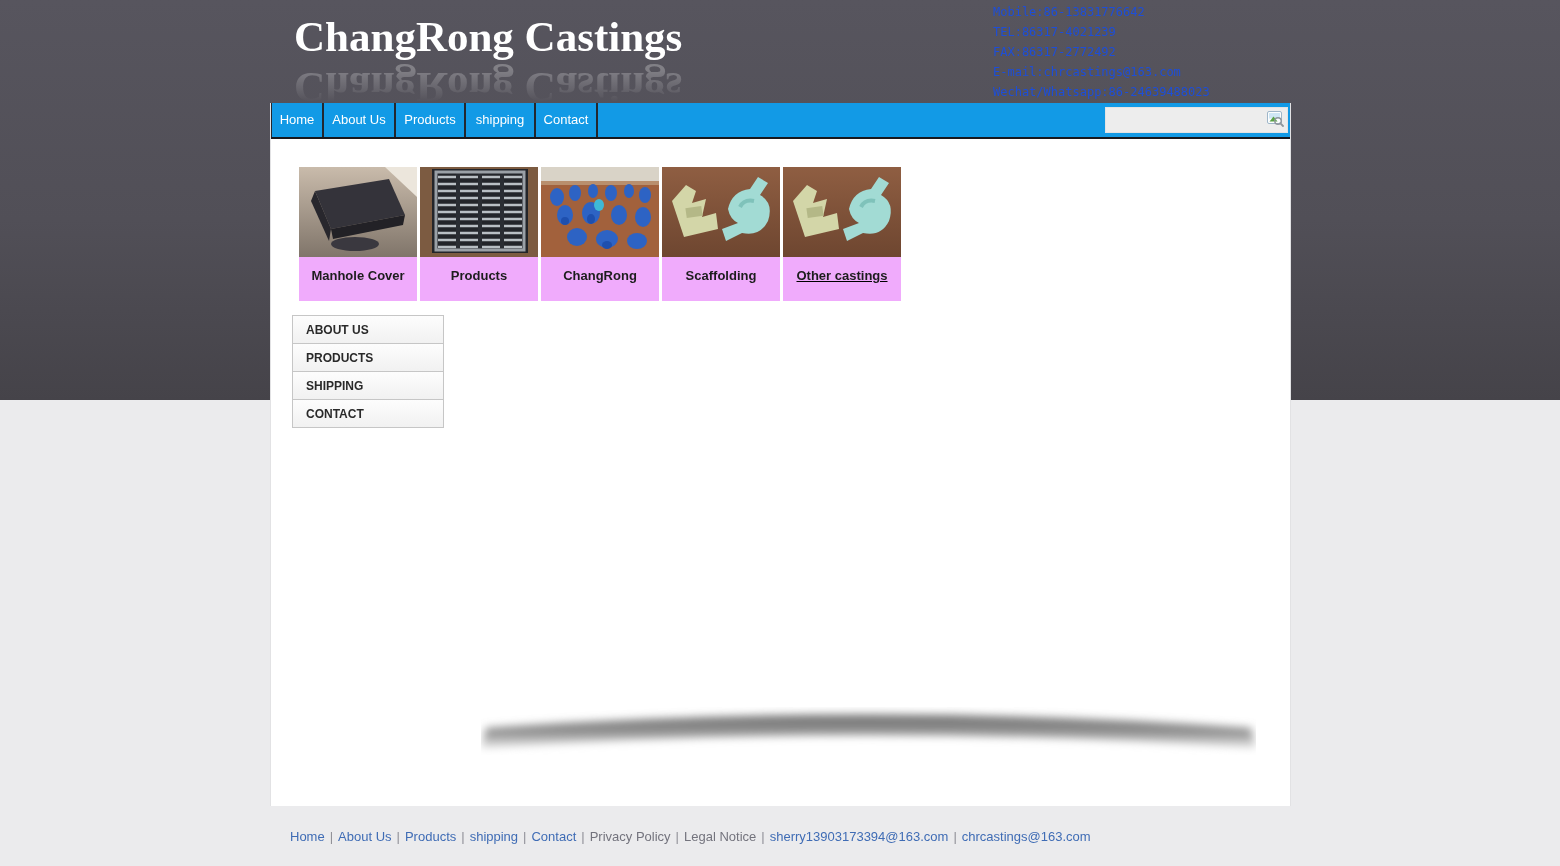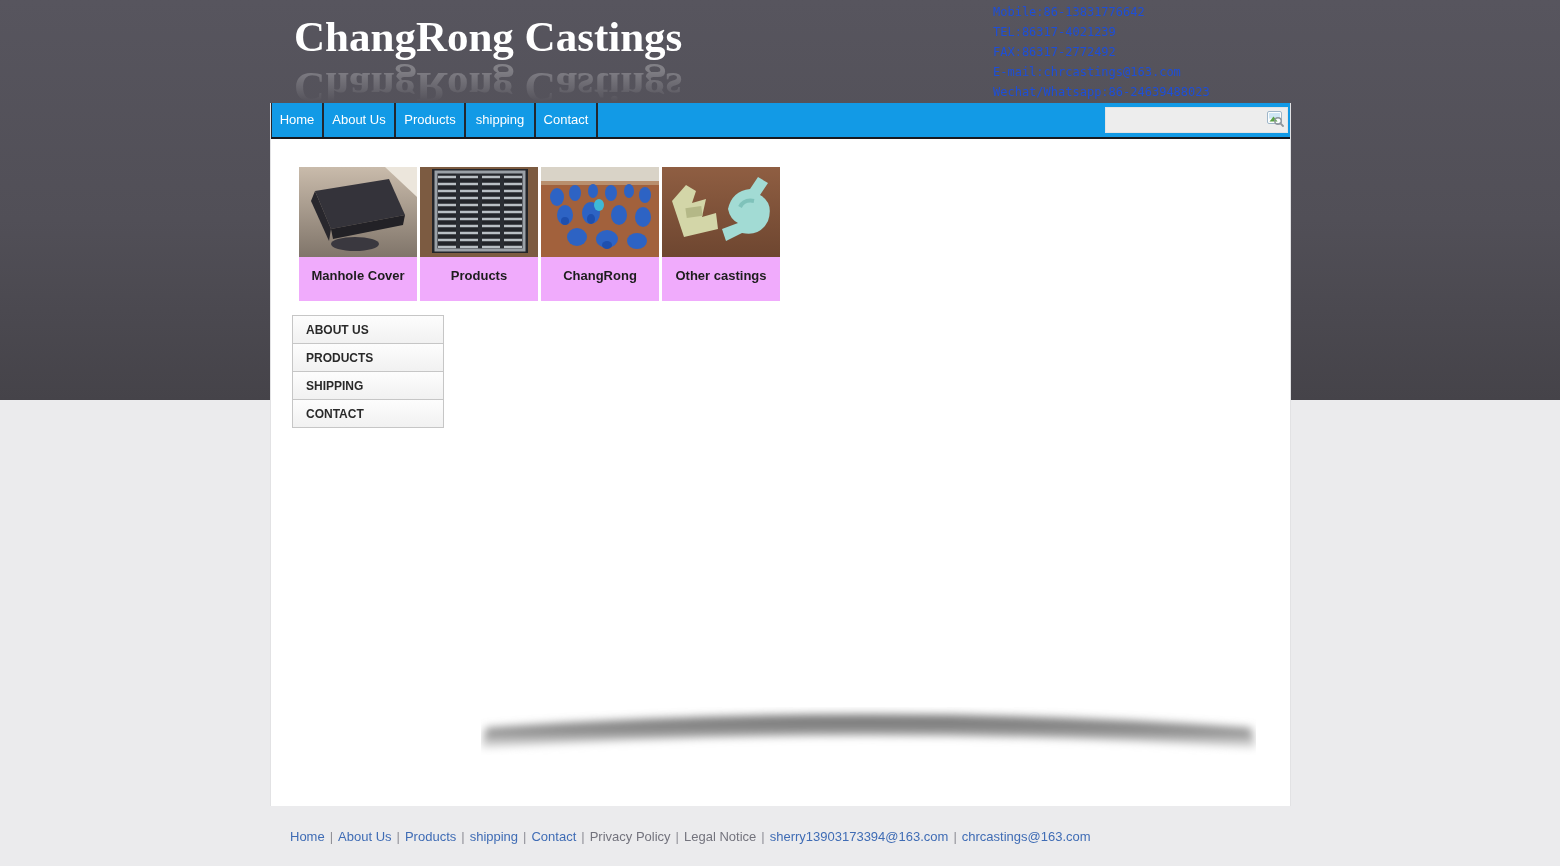--- a/index.html
+++ b/index.html
@@ -27,21 +27,21 @@
   .nav-home{width:53px;} .nav-about{width:72px;} .nav-products{width:70px;}
   .nav-shipping{width:70px;} .nav-contact{width:62px;}
   .search-box{position:absolute;top:4px;right:2px;width:183px;height:26px;background:#ededed;
     border:1px solid #e3e3e3;box-sizing:border-box;}
   .search-input{position:absolute;left:0;top:0;width:158px;height:24px;border:none;background:transparent;
     outline:none;font-size:13px;padding:0 6px;font-family:"Liberation Sans",sans-serif;}
   .search-icon{position:absolute;right:3px;top:3px;width:17px;height:17px;cursor:pointer;}
   
   .products-row{position:absolute;left:28px;top:64px;display:flex;}
   .product-card{width:118px;margin-right:3px;cursor:pointer;}
-  .product-card:last-child{margin-right:4px;}
+  .product-card:last-child{margin-right:4px;text-decoration:underline;}
   .thumb{width:118px;height:90px;display:block;}
   .caption{width:118px;height:44px;line-height:38px;background:#f0abfc;text-align:center;
     font-size:13px;font-weight:bold;color:#1d1d1d;overflow:visible;}
   
   .sidebar{position:absolute;left:21px;top:212px;width:152px;}
   .side-item{height:29px;line-height:28px;border:1px solid #c6c6c6;margin-top:-1px;
     background:linear-gradient(180deg,#fdfdfd,#f1f1f1);font-size:12px;font-weight:bold;color:#2a2a2a;
     padding-left:13px;box-sizing:border-box;cursor:pointer;}
   .side-item.first{margin-top:0;}
   
@@ -163,20 +163,36 @@
           <g fill="#1e4fae">
             <ellipse cx="50" cy="52" rx="4" ry="5"></ellipse>
               <ellipse cx="24" cy="54" rx="4" ry="4"></ellipse>
             <ellipse cx="66" cy="78" rx="5" ry="4"></ellipse>
           </g>
           <ellipse cx="58" cy="38" rx="5" ry="6" fill="#3fb9d6"></ellipse>
         </svg>
         <div class="caption">ChangRong</div>
       </div>
 
+      <div class="product-card">
+        <svg class="thumb" viewBox="0 0 118 90">
+          <defs>
+              <linearGradient id="c7" x1="0" y1="0" x2="0" y2="1">
+            <stop offset="0" stop-color="#8f5e42"></stop>
+                <stop offset="1" stop-color="#6e4630"></stop>
+              </linearGradient>
+            </defs>
+          <rect width="118" height="90" fill="url(#c7)"></rect>
+          <path d="M10,34 L24,18 L34,24 L30,36 L44,32 L40,50 L54,46 L56,62 L22,70 Z" fill="#d3d6a8"></path>
+          <rect x="24" y="40" width="16" height="10" fill="#b4b887" transform="rotate(-8 32 45)"></rect>
+          <path d="M66,42 Q70,24 88,22 L96,10 L106,16 L98,28 Q112,36 106,54 Q98,70 80,66 L64,74 L60,62 L76,56 Q68,52 66,42 Z" fill="#a2dbd4"></path>
+          <path d="M78,40 Q82,32 92,34" stroke="#7fc2ba" stroke-width="4" fill="none"></path>
+        </svg>
+        <div class="caption">Scaffolding</div>
+      </div>
 
       <div class="product-card">
         <svg class="thumb" viewBox="0 0 118 90">
           <defs>
               <linearGradient id="c8" x1="0" y1="0" x2="0" y2="1">
             <stop offset="0" stop-color="#8f5e42"></stop>
                 <stop offset="1" stop-color="#6e4630"></stop>
               </linearGradient>
             </defs>
           <rect width="118" height="90" fill="url(#c8)"></rect>

